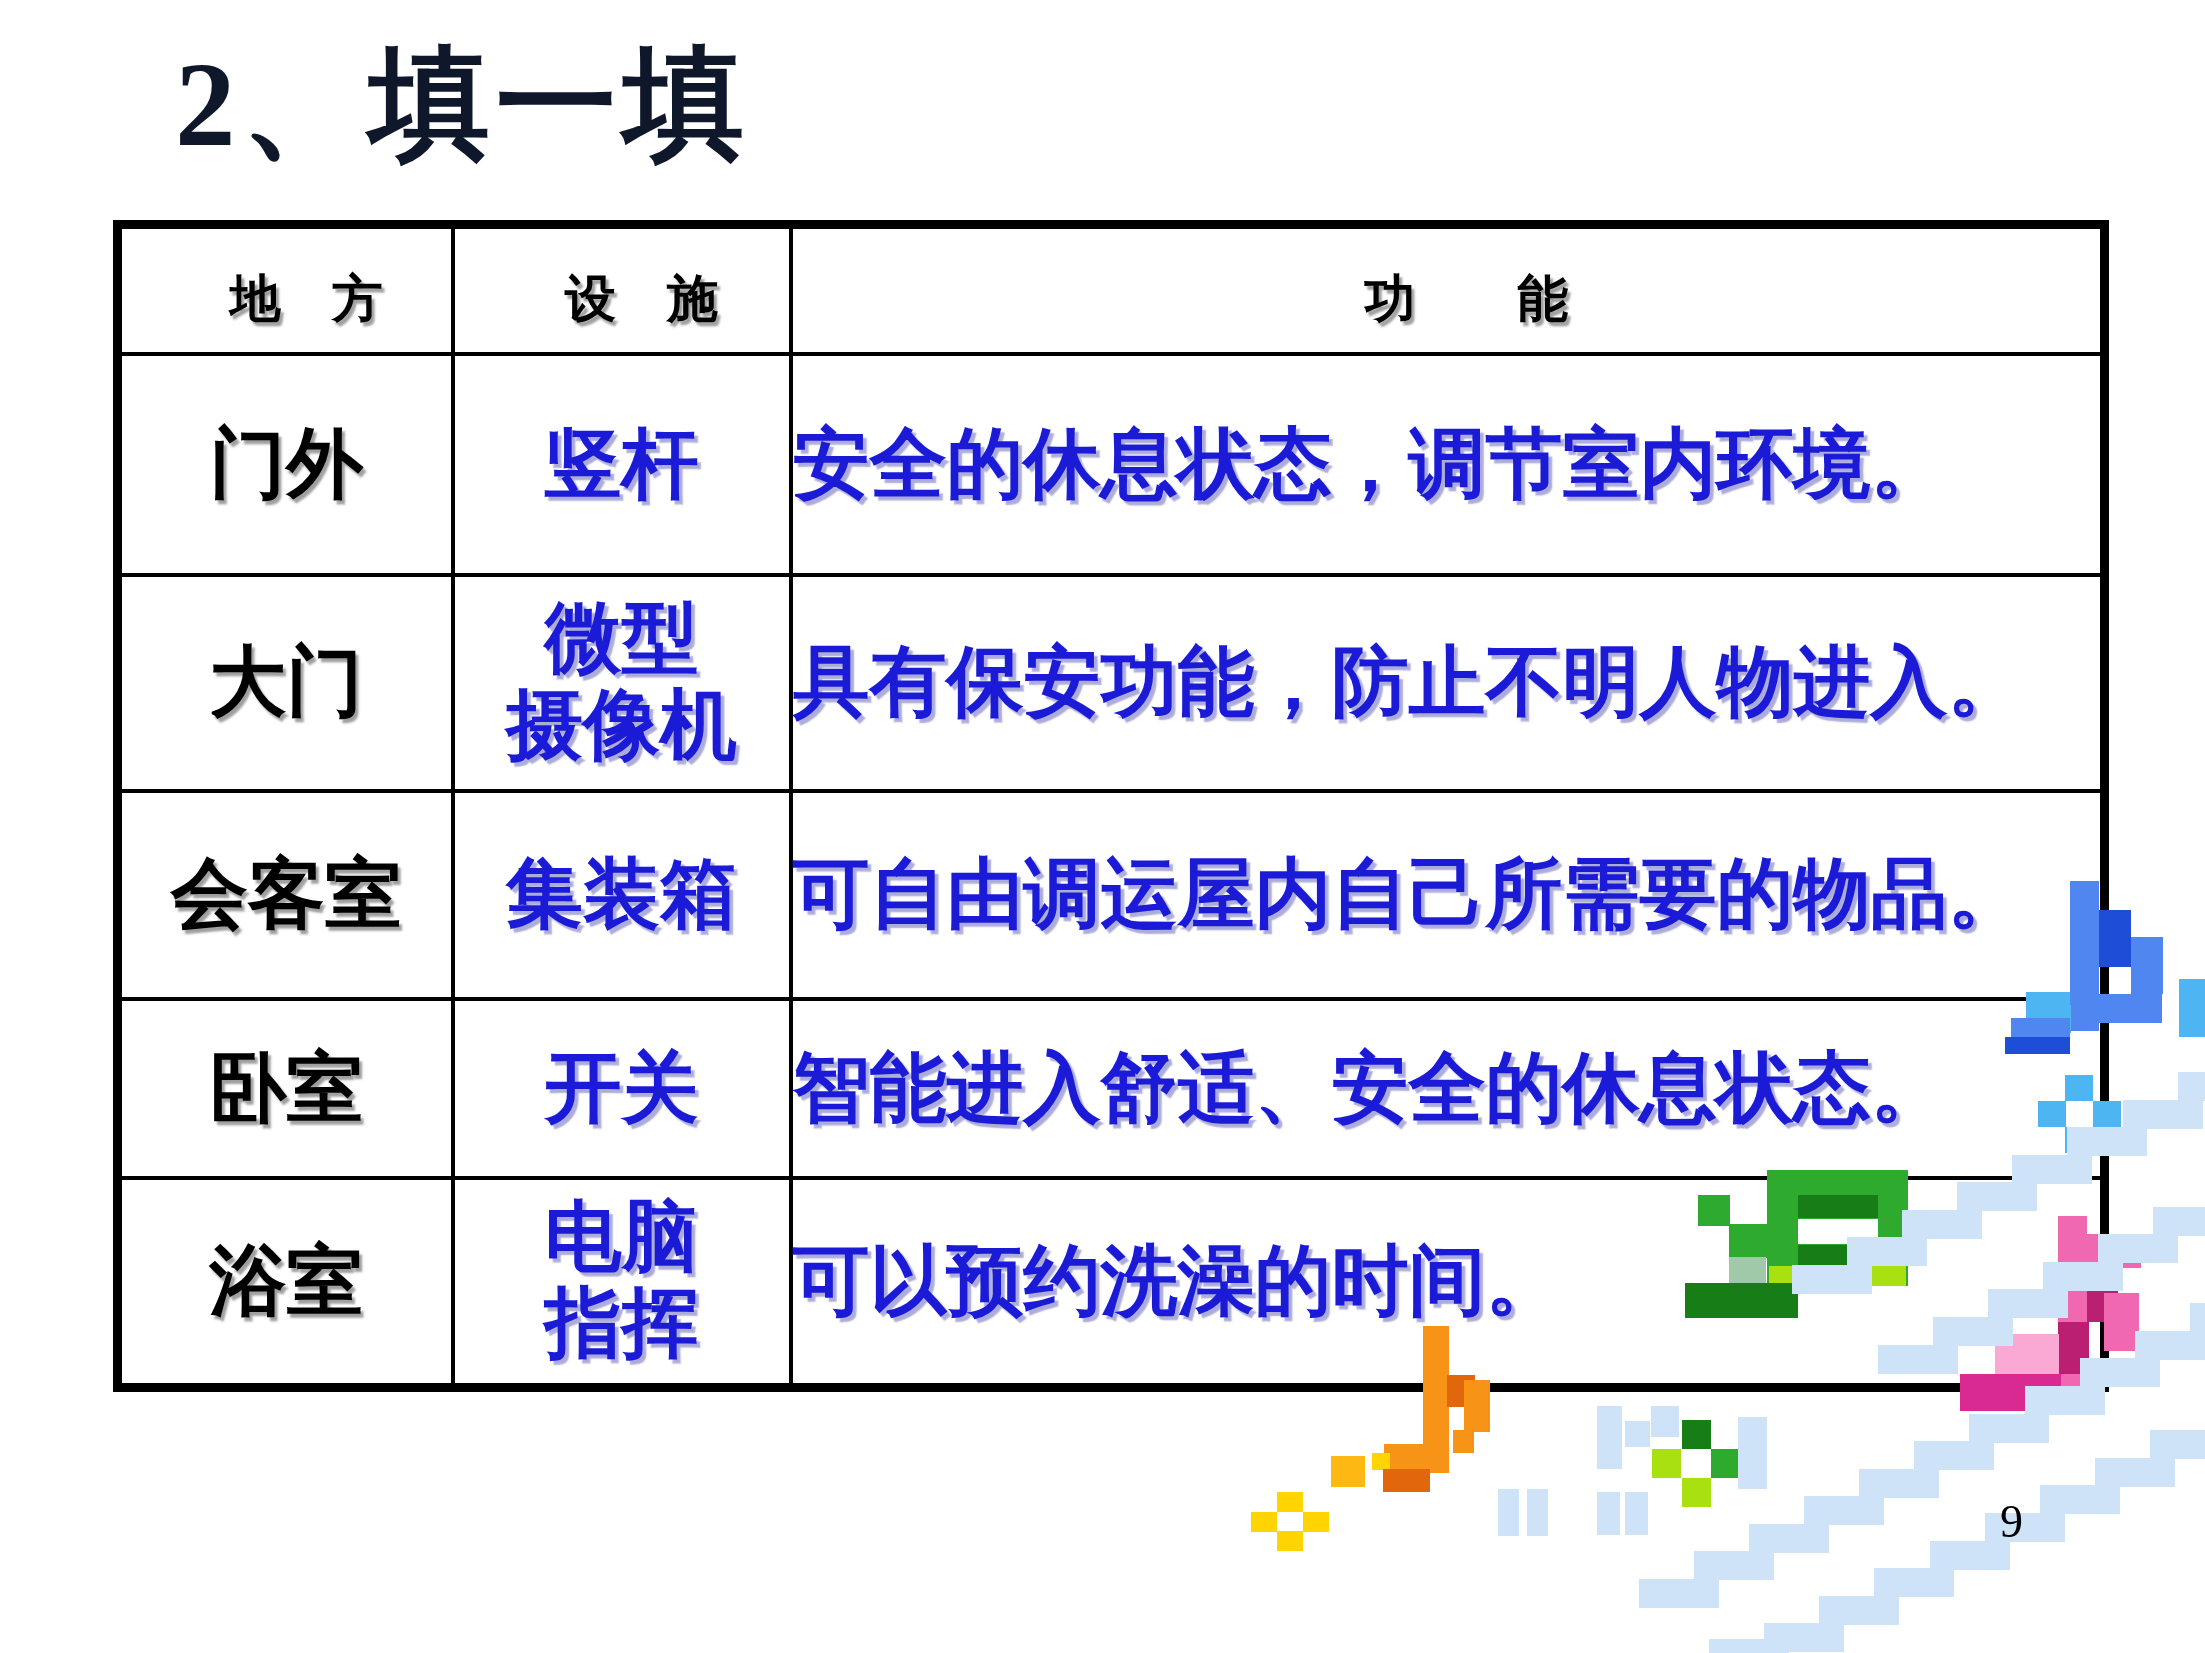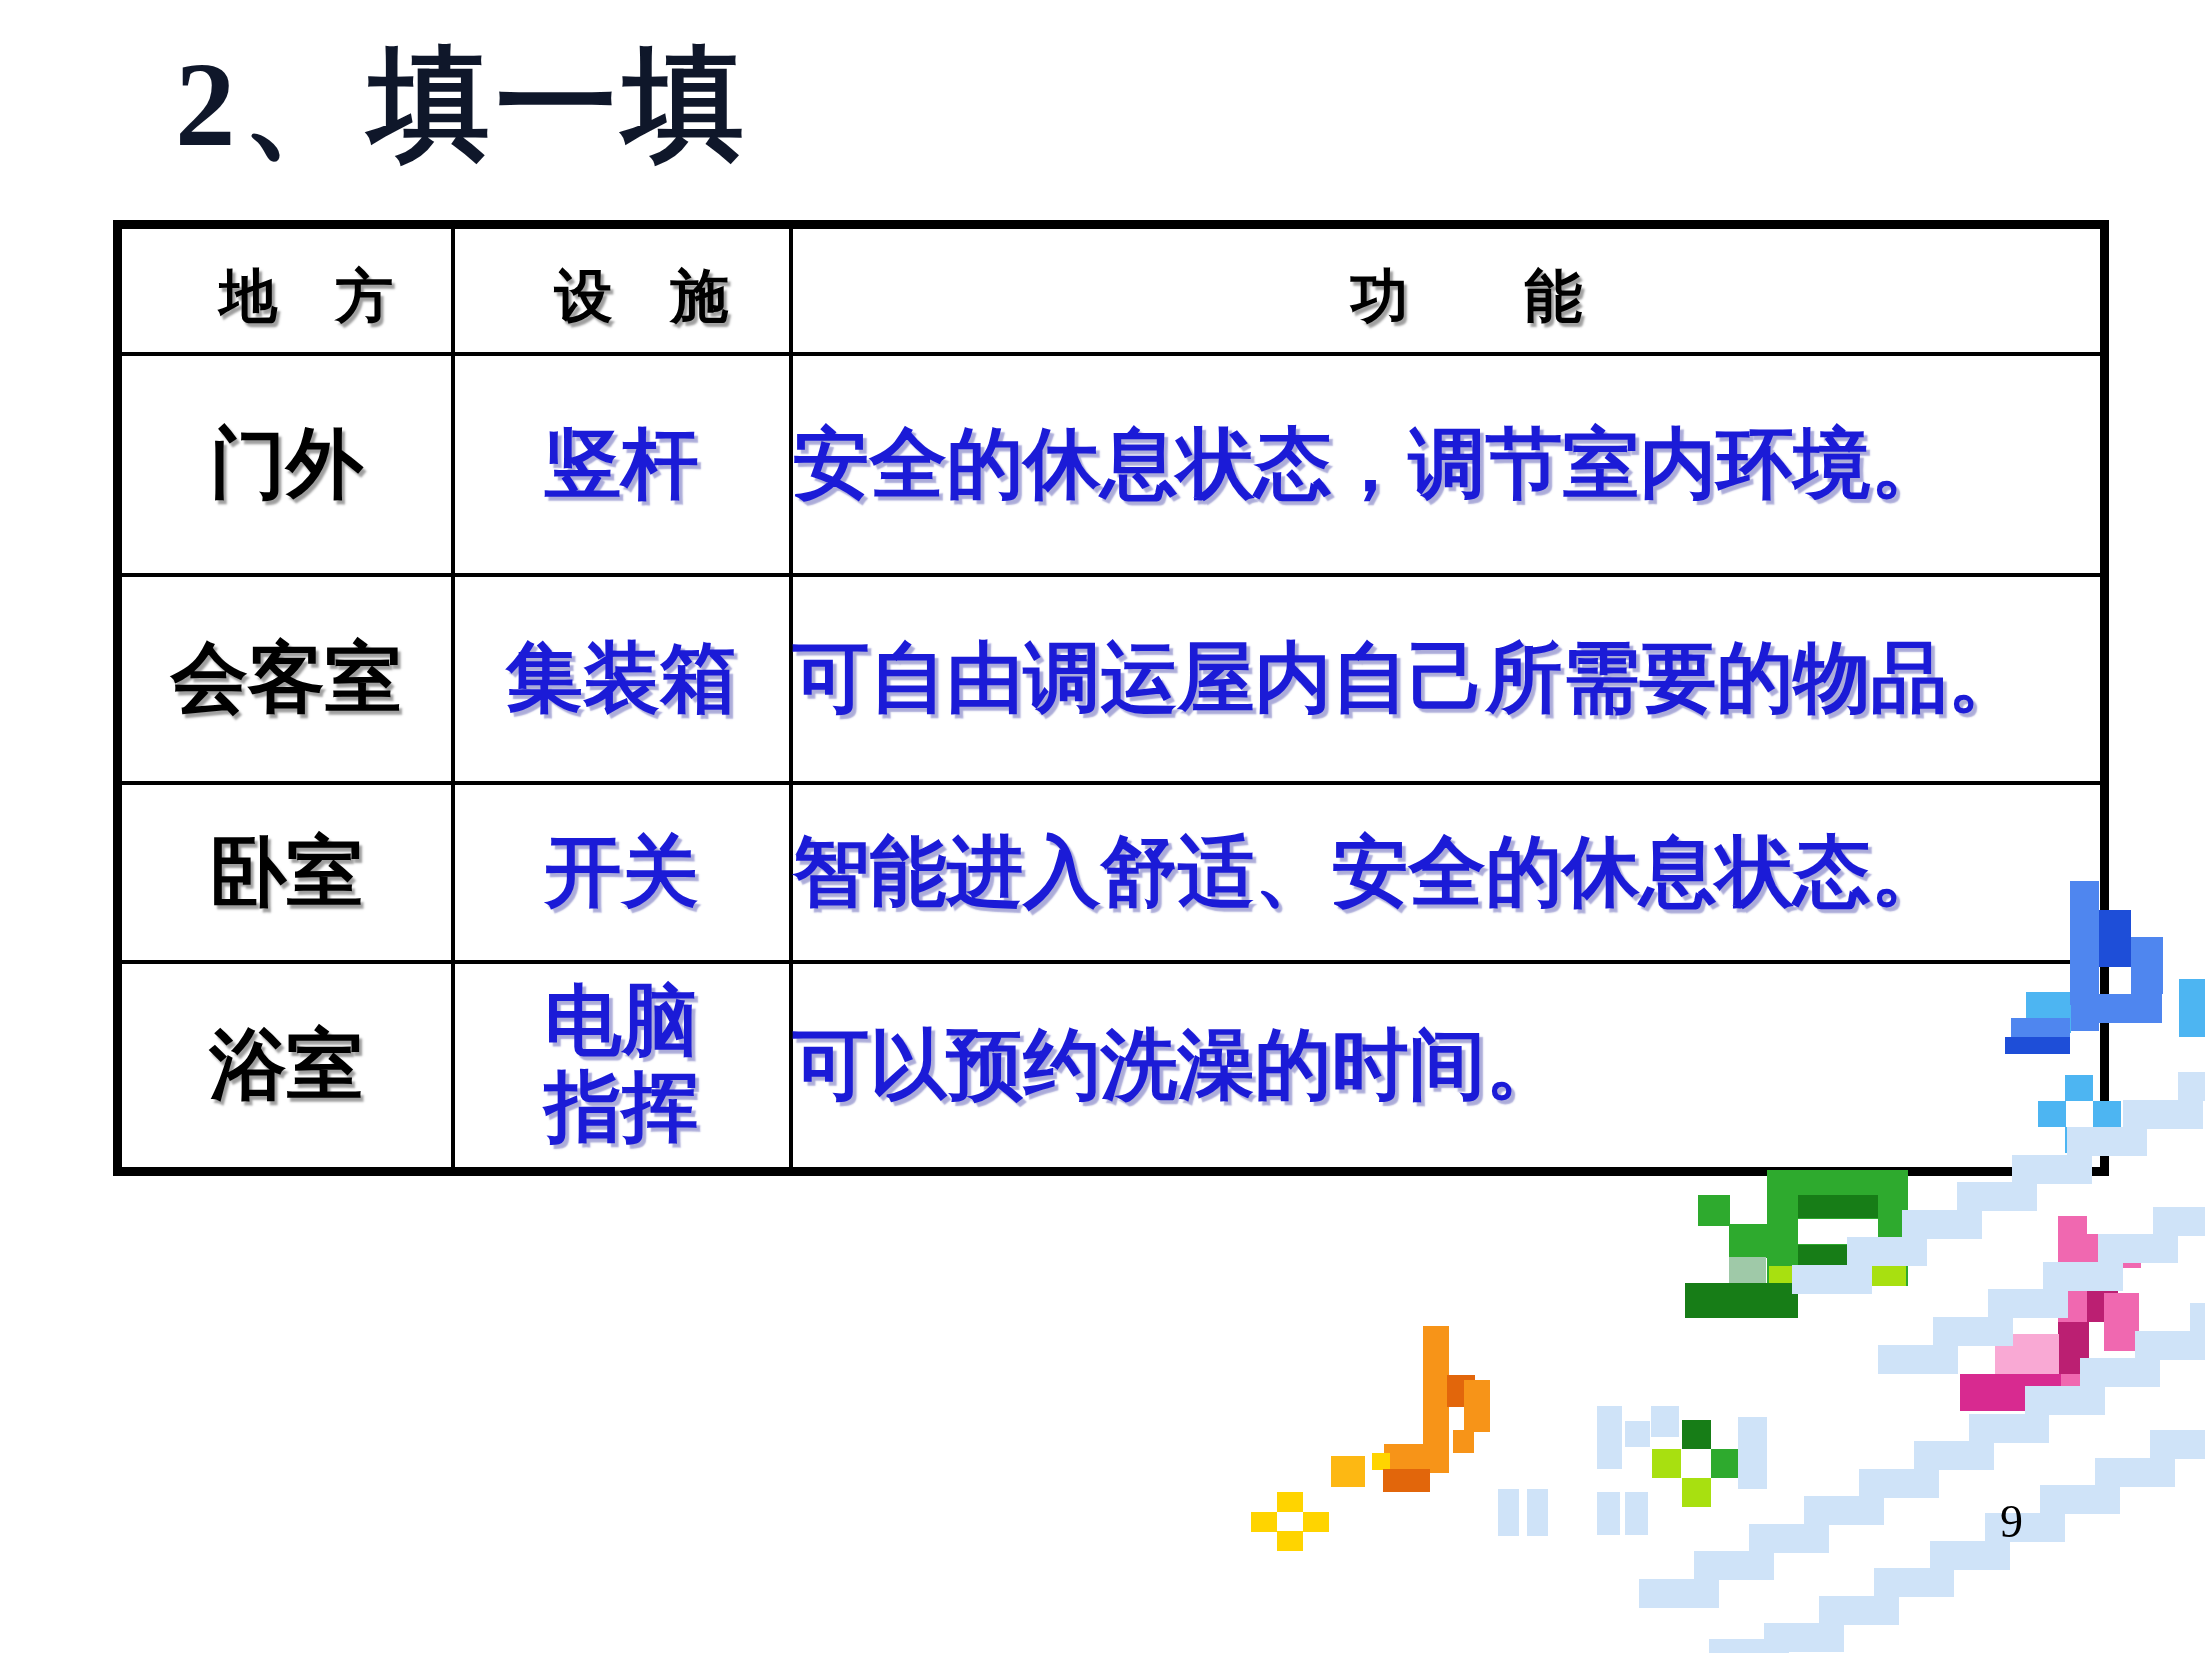--- a/index.html
+++ b/index.html
@@ -31,21 +31,21 @@
   tr.r5{height:179px}
   tr.r6{height:210px}
   .blacktxt{
     color:#000;font-weight:bold;font-size:77px;
     text-shadow:3.1px 3.8px 2.3px rgba(0,0,0,0.38);
   }
   .bluetxt{
     color:#1b1bd7;font-weight:bold;font-size:77px;
     text-shadow:3.8px 3.8px 1.5px rgba(70,70,170,0.45);
   }
-  th .cellspan{font-size:58px;margin-left:40px;}
+  th .cellspan{font-size:51px;margin-left:40px;}
   td.cc,th.cc{text-align:center;}
   td.fn{text-align:left;padding-left:29px;}
   .cellspan{position:relative;z-index:10;line-height:1.12;display:inline-block;}
   .facility .cellspan{white-space:pre-line;}
   .pagenum{
     position:absolute;left:2000px;top:1495px;z-index:10;
     font-size:46px;color:#000;
   }
   #decor{position:absolute;left:0;top:0;width:2205px;height:1654px;z-index:5;pointer-events:none;}
   .px{position:absolute;}
@@ -64,20 +64,26 @@
   <tbody>
   <tr class="hr">
     <th class="cc blacktxt"><span class="cellspan">地　方</span></th>
     <th class="cc blacktxt"><span class="cellspan">设　施</span></th>
     <th class="cc blacktxt"><span class="cellspan">功　　能</span></th>
   </tr>
   <tr class="r1">
     <td class="cc blacktxt"><span class="cellspan">门外</span></td>
     <td class="cc bluetxt facility"><span class="cellspan">竖杆</span></td>
     <td class="fn bluetxt"><span class="cellspan">安全的休息状态，调节室内环境。</span></td>
+  </tr>
+  <tr class="r2">
+    <td class="cc blacktxt"><span class="cellspan">大门</span></td>
+    <td class="cc bluetxt facility"><span class="cellspan">微型
+摄像机</span></td>
+    <td class="fn bluetxt"><span class="cellspan">具有保安功能，防止不明人物进入。</span></td>
   </tr>
   <tr class="r3">
     <td class="cc blacktxt"><span class="cellspan">会客室</span></td>
     <td class="cc bluetxt facility"><span class="cellspan">集装箱</span></td>
     <td class="fn bluetxt"><span class="cellspan">可自由调运屋内自己所需要的物品。</span></td>
   </tr>
   <tr class="r5">
     <td class="cc blacktxt"><span class="cellspan">卧室</span></td>
     <td class="cc bluetxt facility"><span class="cellspan">开关</span></td>
     <td class="fn bluetxt"><span class="cellspan">智能进入舒适、安全的休息状态。</span></td>

